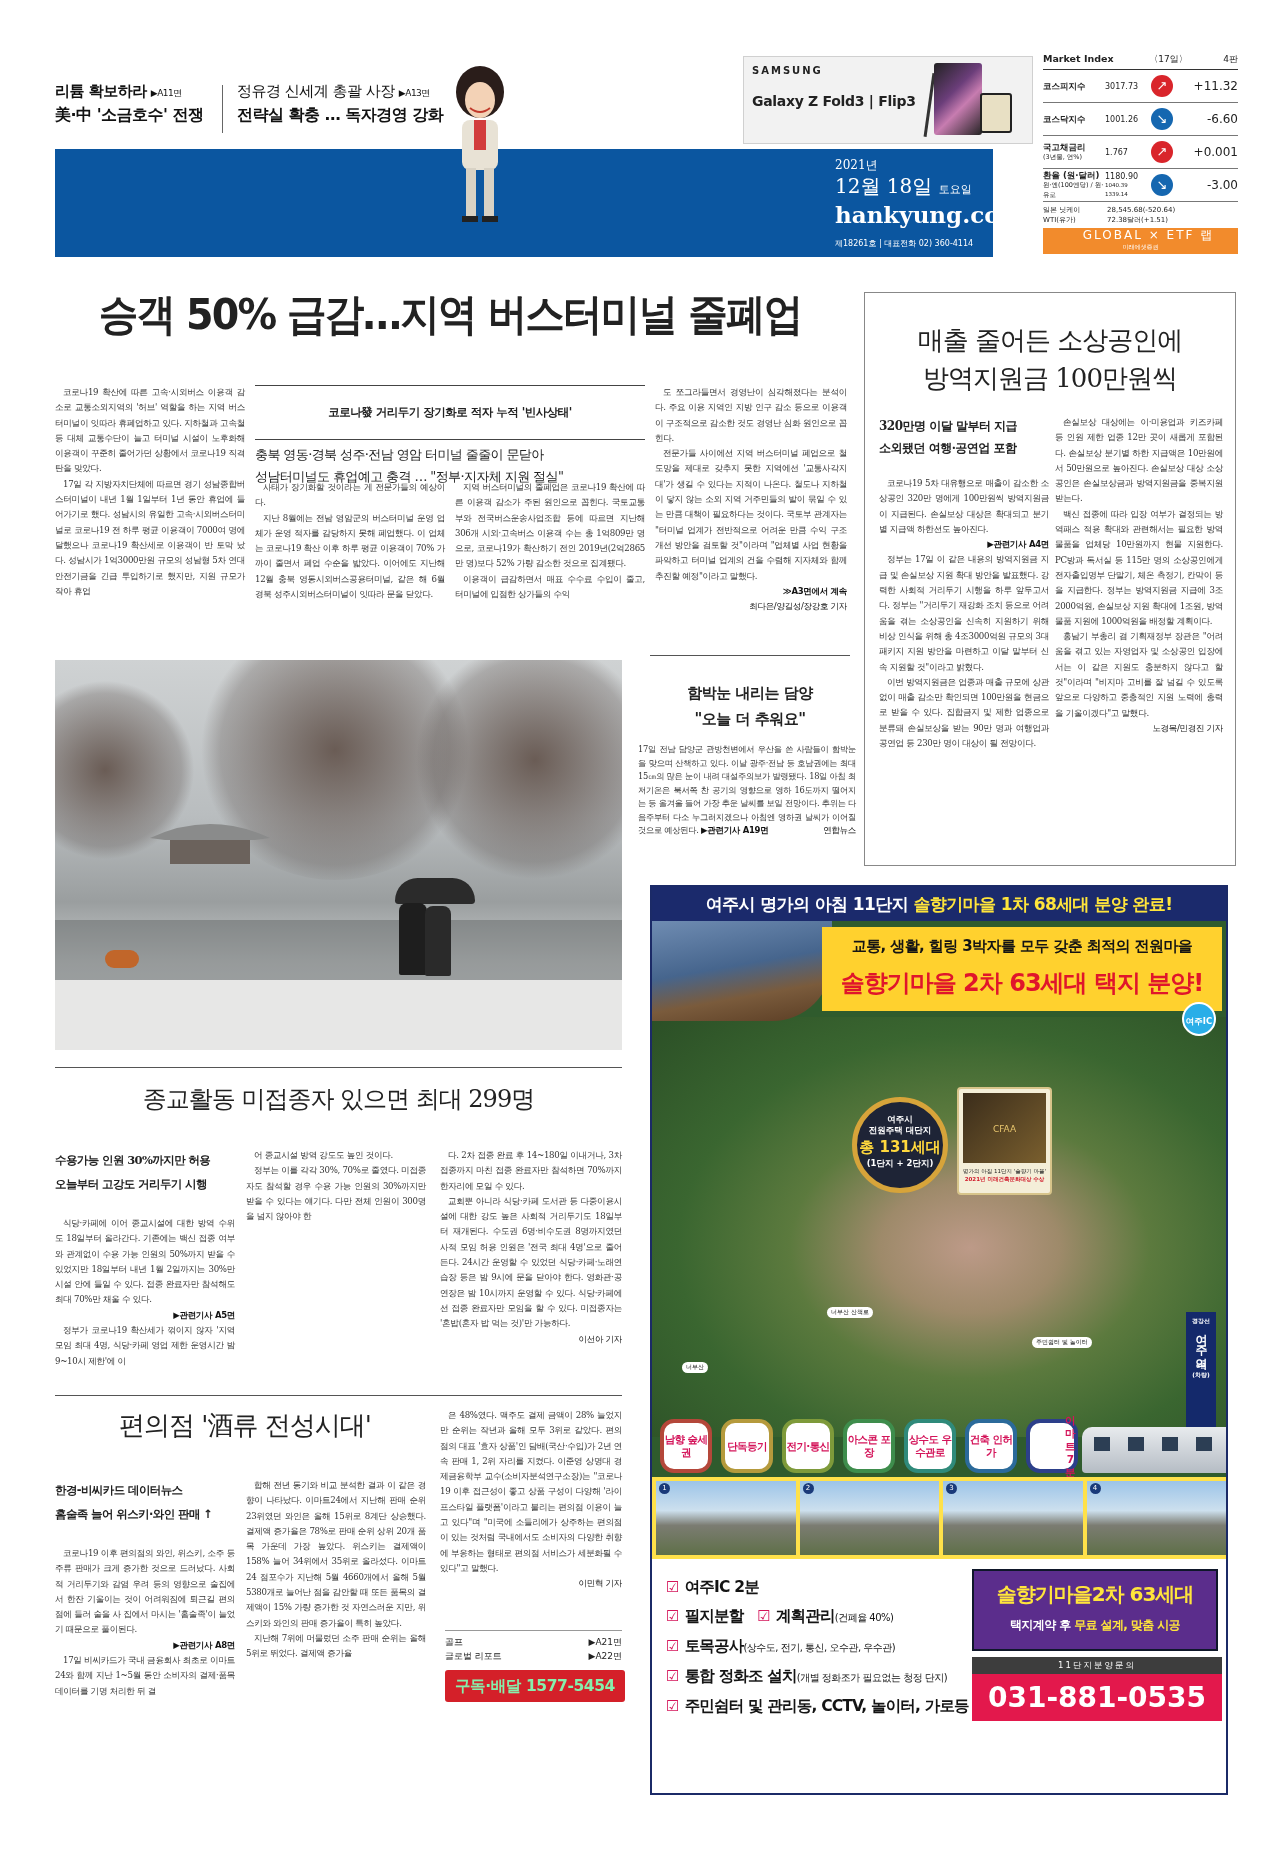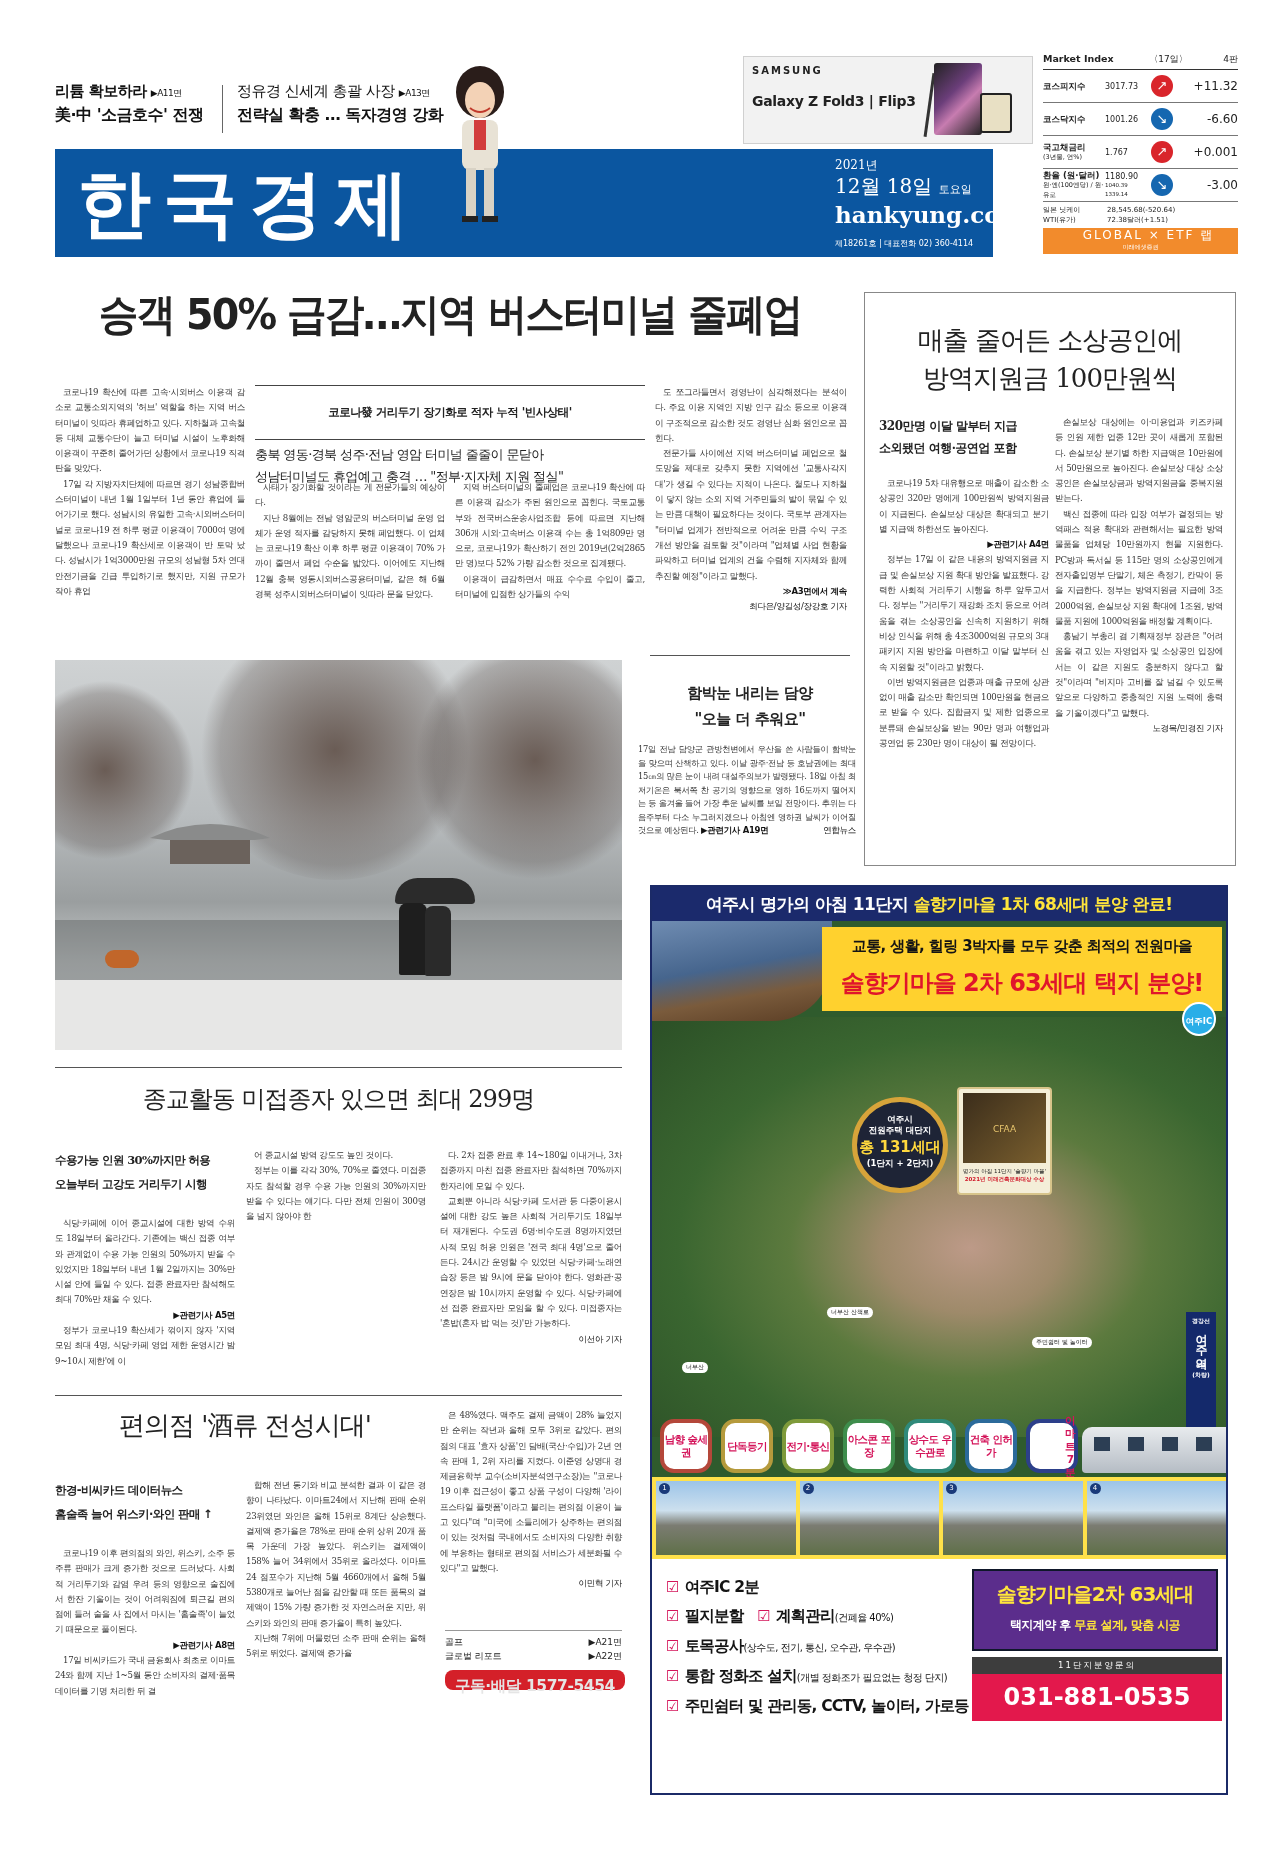--- a/index.html
+++ b/index.html
@@ -87,21 +87,21 @@
   
   .hr { position: absolute; height: 1px; background: #555; }
   .sec2-hl { left: 55px; top: 1083px; width: 567px; text-align: center; font-family: "DejaVu Serif", serif; font-size: 24px; letter-spacing: -1px; }
   .sec2-deck { left: 55px; top: 1148px; width: 175px; font-family: "DejaVu Serif", serif; font-weight: bold; font-size: 11.5px; line-height: 24px; letter-spacing: -0.6px; }
 
   .sec3-hl { left: 55px; top: 1408px; width: 380px; text-align: center; font-family: "DejaVu Serif", serif; font-size: 26px; letter-spacing: -1px; }
   .sec3-deck { left: 55px; top: 1478px; width: 175px; font-family: "DejaVu Sans", sans-serif; font-weight: bold; font-size: 11.5px; line-height: 24px; letter-spacing: -0.6px; }
 
   .refs { left: 445px; top: 1640px; width: 177px; border-top: 1px solid #999; padding-top: 4px; font-family: "DejaVu Sans", sans-serif; font-size: 9px; line-height: 14px; }
   .refs .row { display: flex; justify-content: space-between; }
-  .sub-tag { left: 445px; top: 1670px; width: 180px; height: 20px; background: #d42029; color: #e5e5e5; font-family: "DejaVu Sans", sans-serif; font-weight: bold; font-size: 15.5px; text-align: center; line-height: 32px; border-radius: 8px; letter-spacing: -0.4px; }
+  .sub-tag { left: 445px; top: 1670px; width: 180px; height: 32px; background: #d42029; color: #86efac; font-family: "DejaVu Sans", sans-serif; font-weight: bold; font-size: 15.5px; text-align: center; line-height: 32px; border-radius: 3px; letter-spacing: -0.4px; }
 
   
   .ad { left: 650px; top: 885px; width: 578px; height: 910px; border: 2px solid #1b2a67; background: #2f5b2d; overflow: hidden; }
   .ad .topbar { height: 34px; background: #1b2a6c; color: #fff; text-align: center; font-family: "DejaVu Sans", sans-serif; font-weight: bold; font-size: 17px; line-height: 34px; letter-spacing: -0.6px; }
   .ad .topbar .yl { color: #ffe53b; }
   .ad .roof { position: absolute; left: 0; top: 34px; width: 180px; height: 100px; background: linear-gradient(170deg,#6f8cb2 0%,#46658d 45%,#7a5b3c 70%,#5a3d24 100%); border-bottom-right-radius: 60px; }
   .ad .ybox { position: absolute; left: 170px; top: 40px; width: 400px; height: 84px; background: #ffd12e; text-align: center; font-family: "DejaVu Sans", sans-serif; font-weight: bold; }
   .ad .ybox .a { font-size: 15px; color: #141414; line-height: 30px; letter-spacing: -0.6px; margin-top: 4px; }
   .ad .ybox .b { font-size: 24px; color: #e0152b; line-height: 44px; letter-spacing: -1px; }
   .ad .aerial { position: absolute; left: 0; top: 130px; width: 578px; height: 420px; background: radial-gradient(ellipse at 55% 55%,#bd9a88 0%,#9e8a6a 20%,#5c7a3e 40%,#3a6630 65%,#2b4f26 100%); }
@@ -124,37 +124,36 @@
   .ad .bottom { position: absolute; left: 0; top: 672px; width: 578px; height: 238px; background: #fff; }
   .ad .checks { position: absolute; left: 14px; top: 14px; font-family: "DejaVu Sans", sans-serif; font-weight: bold; font-size: 15.5px; line-height: 29px; letter-spacing: -0.8px; color: #141414; }
   .ad .checks .ck { color: #d4145a; margin-right: 6px; font-size: 15px; }
   .ad .checks small { font-weight: normal; font-size: 10px; letter-spacing: -0.5px; }
   .ad .purple { position: absolute; left: 320px; top: 10px; width: 246px; height: 82px; background: #5b2d8c; border: 2px solid #0f172a; text-align: center; font-family: "DejaVu Sans", sans-serif; font-weight: bold; }
   .ad .purple .a { color: #ffe53b; font-size: 20px; line-height: 46px; letter-spacing: -1px; }
   .ad .purple .b { color: #fff; font-size: 12px; letter-spacing: -0.6px; }
   .ad .purple .b span { color: #ffe53b; }
   .ad .phone-box { position: absolute; left: 320px; top: 98px; width: 250px; height: 64px; }
   .ad .phone-box .lbl { background: #3d3d3d; color: #fff; font-family: "DejaVu Sans", sans-serif; font-size: 8.5px; text-align: center; line-height: 17px; letter-spacing: 2px; }
-  .ad .phone-box .num { background: #e3184c; color: #fff; font-family: "DejaVu Sans", sans-serif; font-weight: bold; font-size: 24px; text-align: center; line-height: 47px; letter-spacing: 0px; }
+  .ad .phone-box .num { background: #e3184c; color: #fff; font-family: "DejaVu Sans", sans-serif; font-weight: bold; font-size: 28px; text-align: center; line-height: 47px; letter-spacing: 0px; }
 </style>
 </head>
 <body>
 
 <div class="abs teaser" style="left:55px; top:82px; width:175px;">
   <div class="l1"><b>리튬 확보하라</b><span class="ref">▶A11면</span></div>
   <div class="l2">美·中 '소금호수' 전쟁</div>
 </div>
 <div class="vline" style="left:222px; top:85px; height:48px;"></div>
 <div class="abs teaser" style="left:237px; top:82px; width:230px;">
   <div class="l1"><span>정유경 신세계 총괄 사장</span><span class="ref">▶A13면</span></div>
   <div class="l2">전략실 확충 … 독자경영 강화</div>
 </div>
 
 <div class="abs masthead">
-  <div class="logo">한국경제</div>
   <div class="date-box">
     <div class="yr">2021년</div>
     <div class="md"><span>12월 18일</span> <small>토요일</small></div>
     <div class="url">hankyung.com</div>
     <div class="issue">제18261호 | 대표전화 02) 360-4114</div>
   </div>
 </div>
 
 <svg class="abs caricature" viewBox="0 0 80 170">
   <ellipse cx="40" cy="32" rx="24" ry="26" fill="#2a1d1a"></ellipse>

